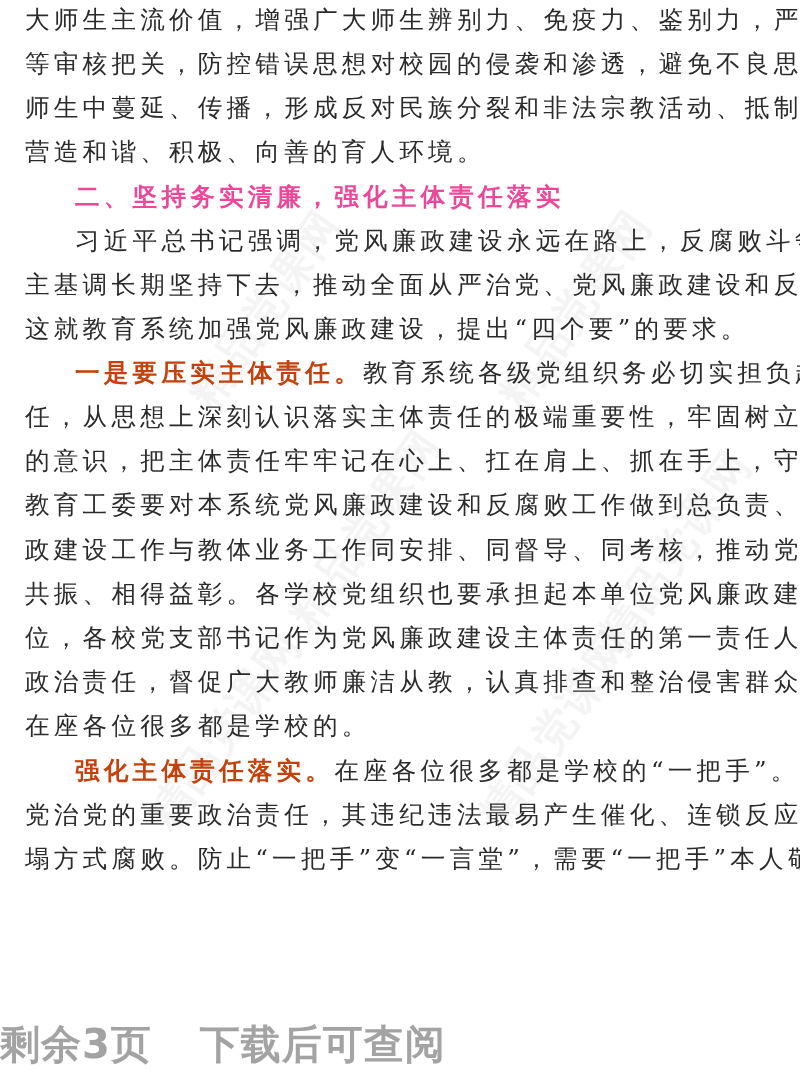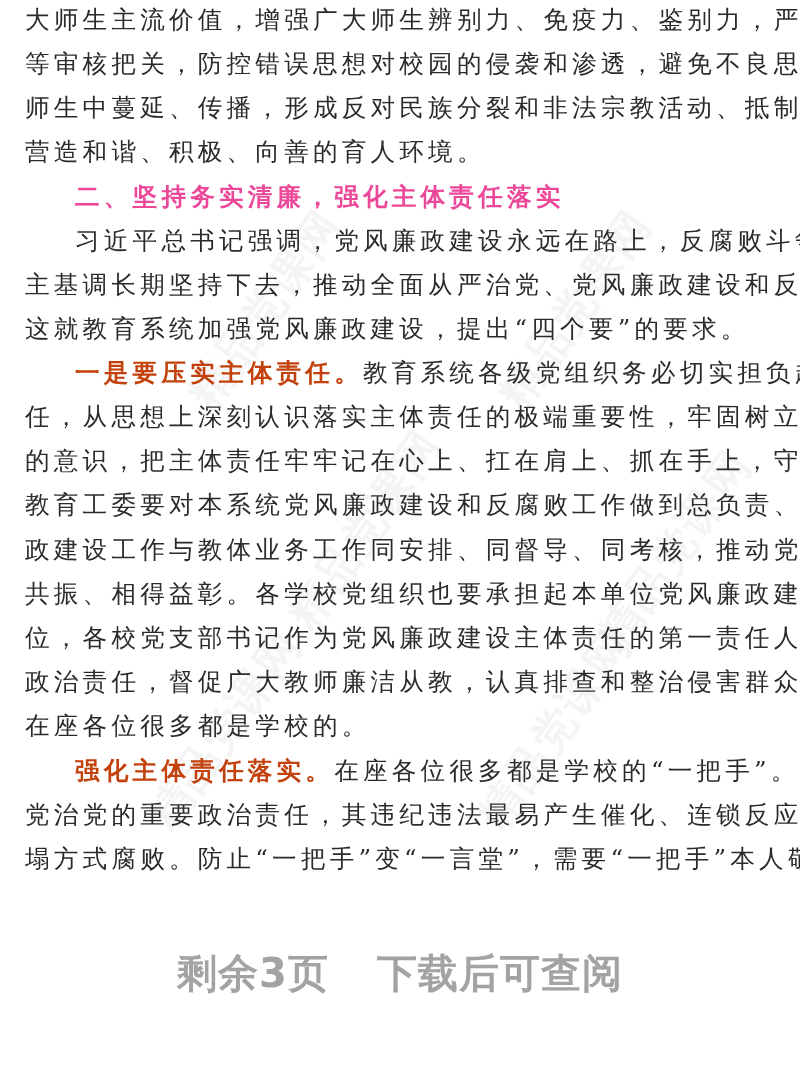--- a/index.html
+++ b/index.html
@@ -16,22 +16,22 @@
   }
   .line.indent { left: 75px; width: 695px; }
   .line.heading { font-weight: bold; color: #ec4899; }
   .bold { font-weight: bold; color: #c2410c; }
   .watermark {
     position: absolute; font-size: 44px; color: rgba(150,150,150,0.10);
     transform: rotate(-55deg); white-space: nowrap; font-family: "DejaVu Sans", sans-serif;
     pointer-events: none; font-weight: bold; letter-spacing: 2px;
   }
   .footer-banner {
-    position: absolute; left: 0; width: 800px; top: 945px; height: 56px;
-    text-align: center; font-family: "DejaVu Sans", sans-serif; font-weight: bold;
+    position: absolute; left: 0; width: 800px; top: 1016px; height: 56px;
+    font-family: "DejaVu Sans", sans-serif; font-weight: bold;
     font-size: 40px; color: #a3a3a3; line-height: 56px; letter-spacing: 1px;
   }
   .footer-banner .gap { display: inline-block; width: 48px; }
 </style>
 </head>
 <body>
 
 <div class="page">
 
   <div class="watermark" style="left:150px; top:280px;">精品党课网</div>

